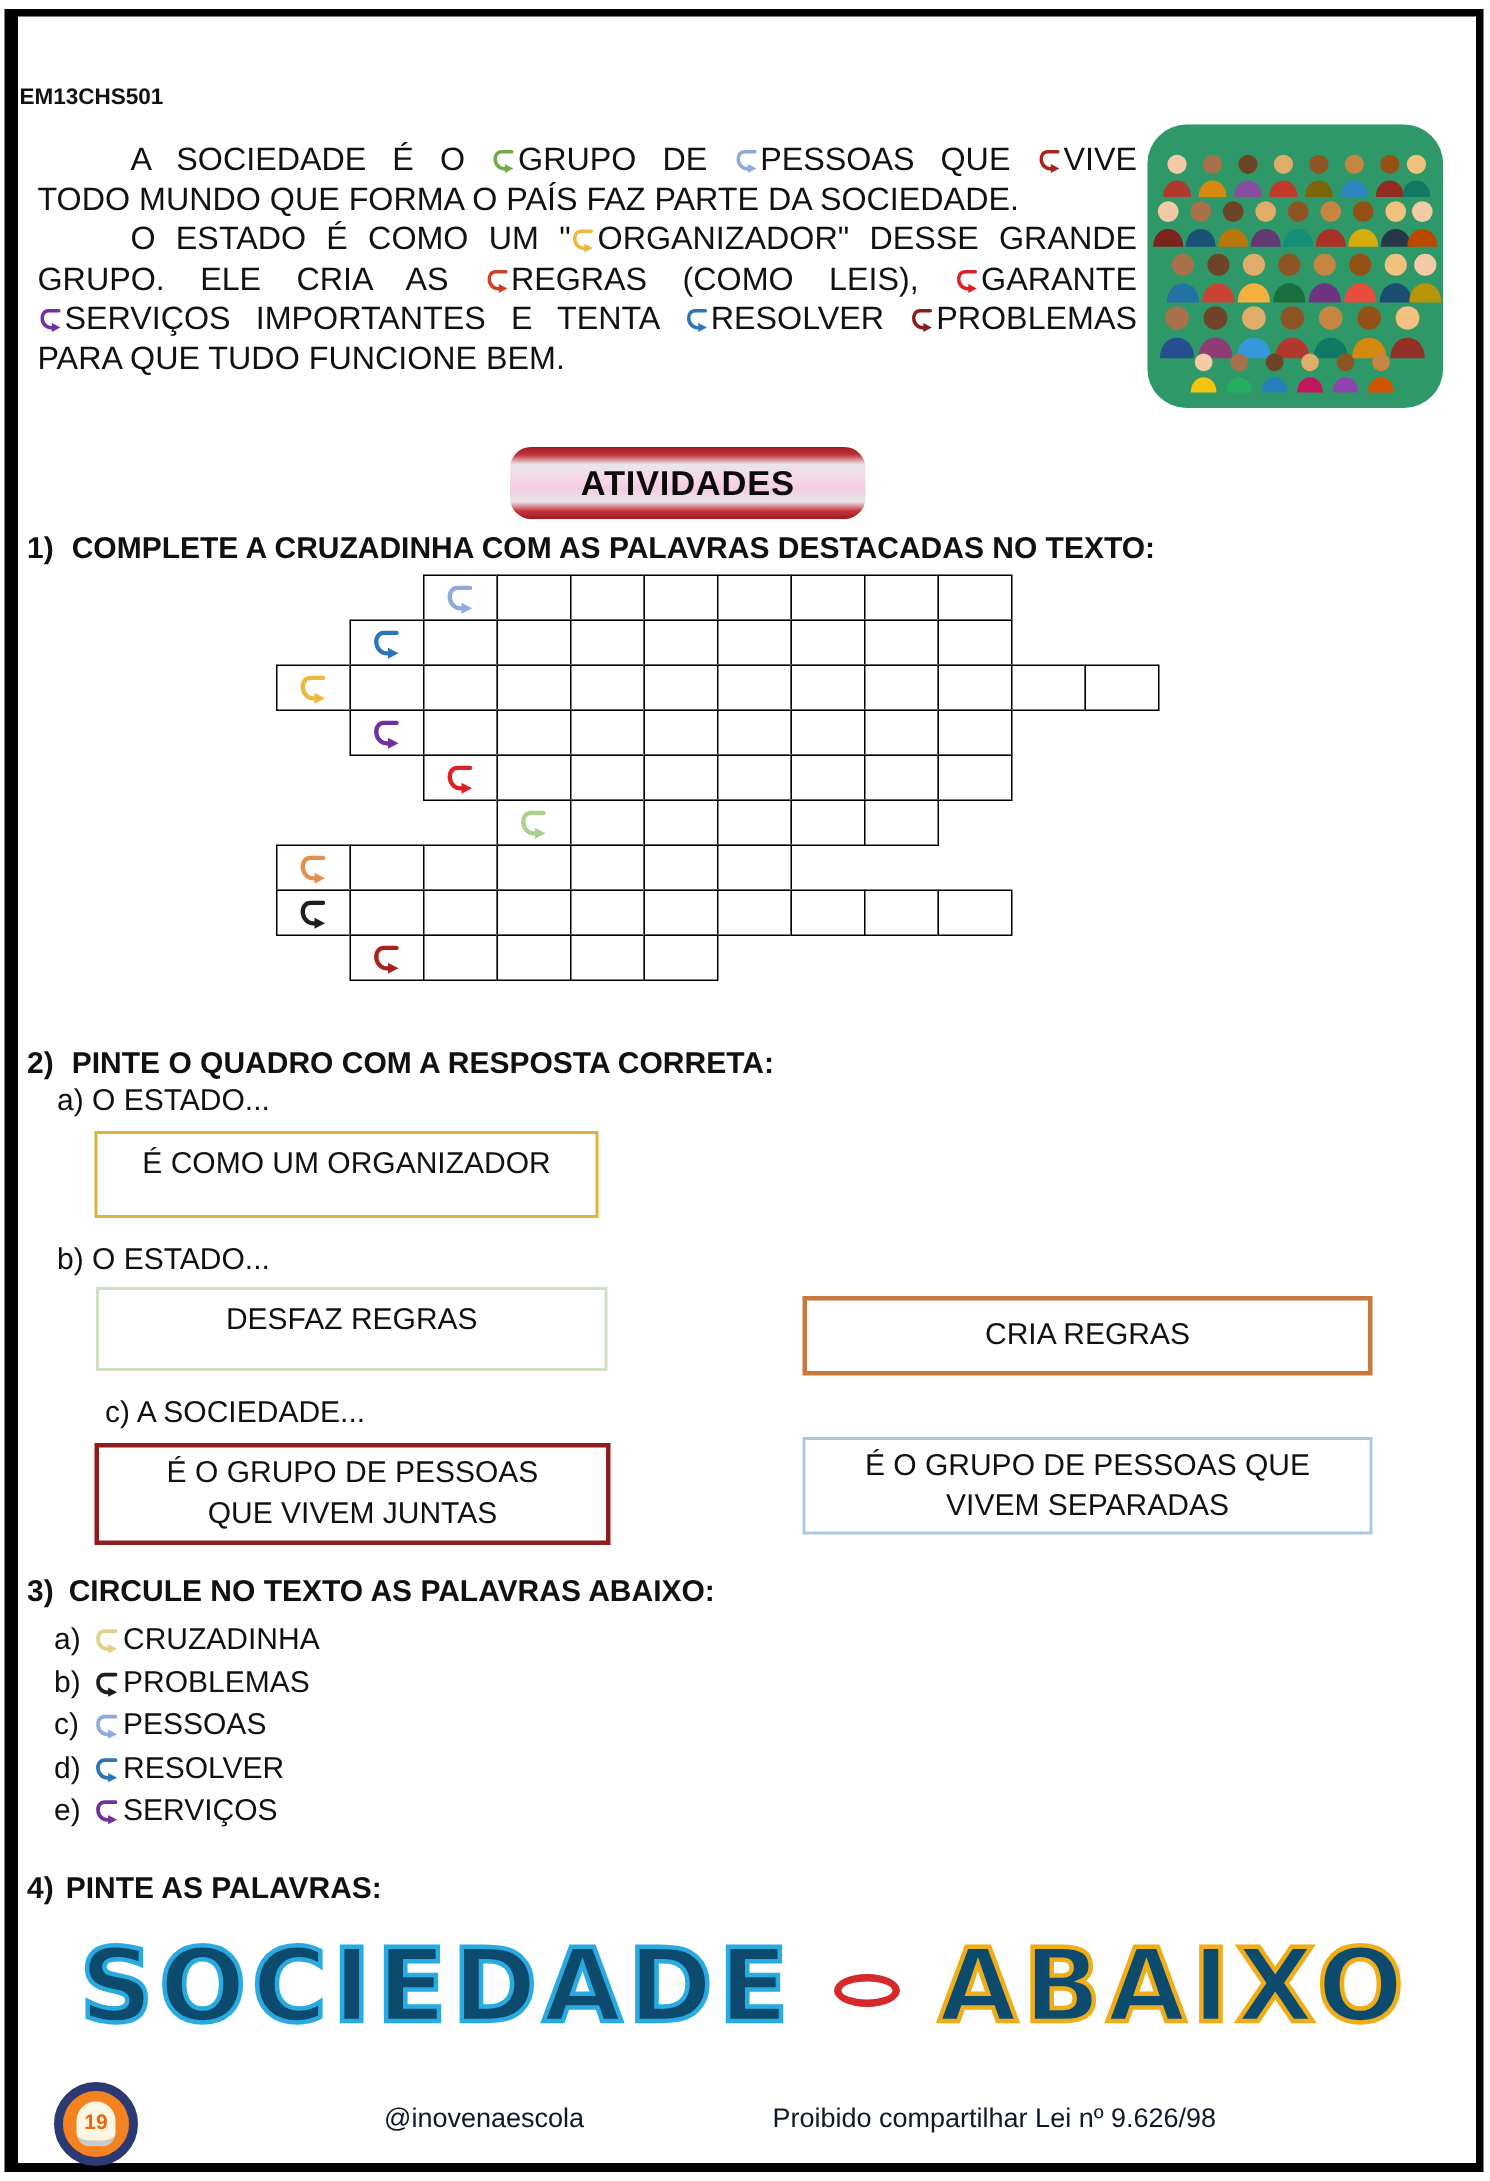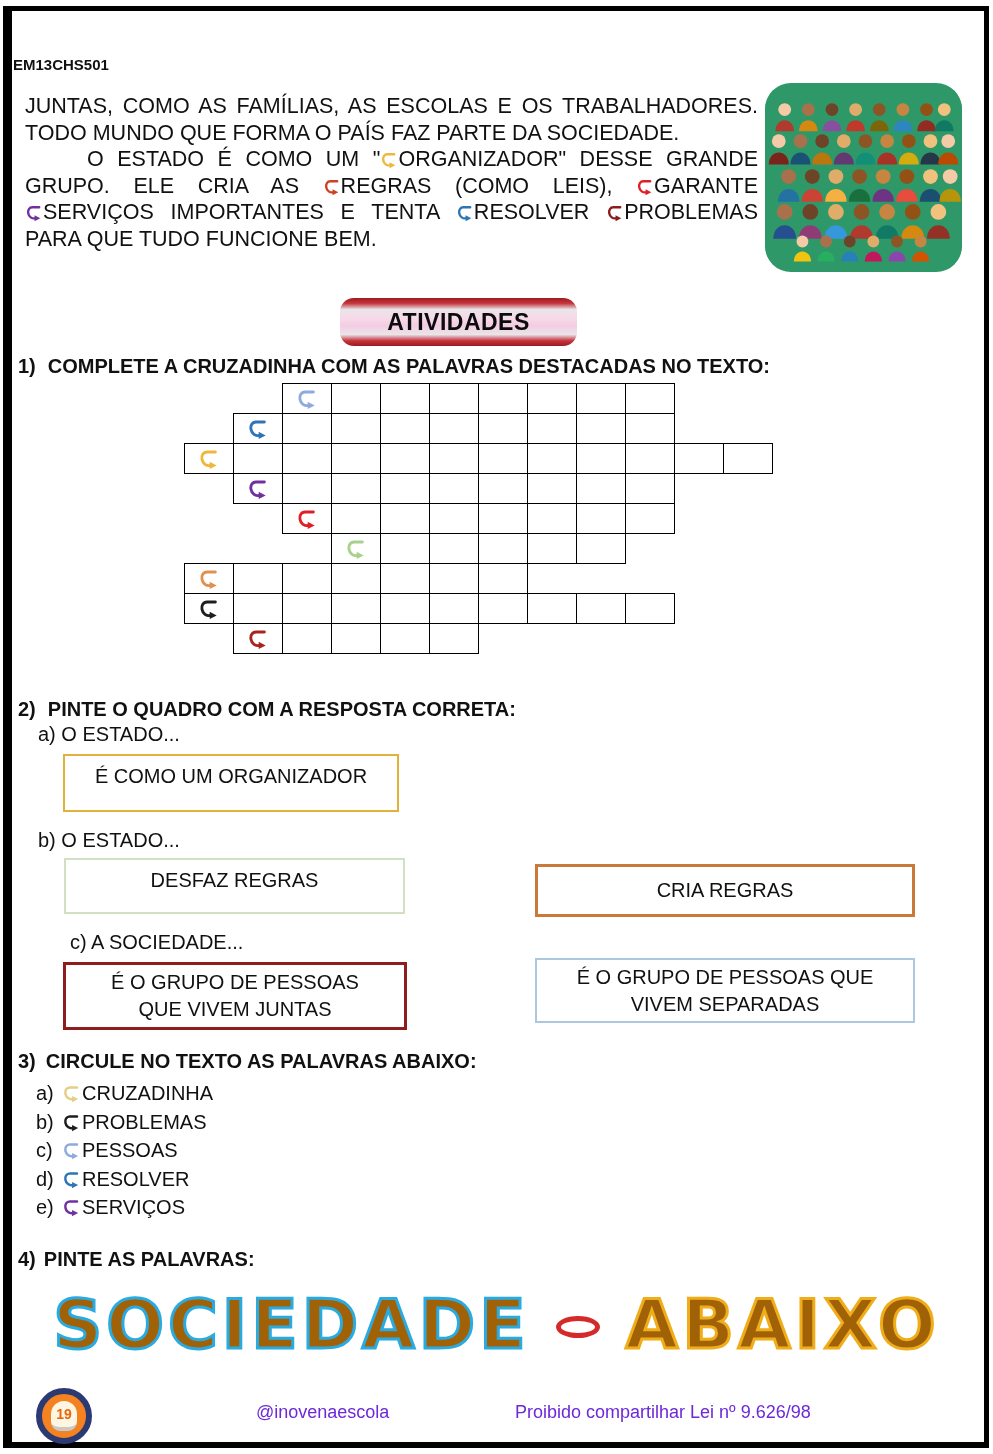--- a/index.html
+++ b/index.html
@@ -41,43 +41,52 @@
            white-space:pre-line;line-height:27px;}
   .ans-box.toptext{align-items:flex-start;padding-top:7px;}
   
   .q3-item{position:absolute;font-size:20px;display:flex;align-items:center;white-space:nowrap;}
   .q3-item .it-label{width:26px;display:inline-block;}
   .q3-item .sym{width:19px;height:19px;margin-right:1px;}
   
   #bubble-row{position:absolute;left:40px;top:1276px;width:913px;height:96px;
               display:flex;align-items:center;justify-content:center;}
   .bubble{font-family:"DejaVu Sans",sans-serif;font-weight:bold;font-size:68px;letter-spacing:4px;
-          color:#a16207;}
+          color:#0c4a6e;}
   #bubble-dash{width:44px;height:22px;border:5px solid #d42a2a;border-radius:50%;margin:6px 26px 0 26px;box-sizing:border-box;}
   
   #footer-logo{position:absolute;left:36px;top:1388px;width:56px;height:56px;border-radius:50%;
                background:#f58220;border:6px solid #2c3a74;box-sizing:border-box;
                display:flex;align-items:center;justify-content:center;}
   #footer-logo .bulb{width:26px;height:30px;background:#fdf6e3;border-radius:13px 13px 9px 9px;
                display:flex;align-items:center;justify-content:center;
                font-weight:bold;font-size:14px;color:#e8650d;border-bottom:4px solid #c9c9c9;box-sizing:border-box;}
-  .footer-text{position:absolute;top:1402px;font-size:18px;color:#6d28d9;}
+  .footer-text{position:absolute;top:1402px;font-size:18px;color:#0f172a;}
   #footer-handle{left:256px;}
   #footer-notice{left:515px;}
 </style>
 </head>
 <body>
 
 <div class="page">
   <div class="frame"></div>
 
   <div id="bncc-code">EM13CHS501</div>
 
   <div id="intro-text">
-      <div class="intro-line">JUNTAS, COMO AS FAMÍLIAS, AS ESCOLAS E OS TRABALHADORES.</div>
+      <div class="intro-line indent">A SOCIEDADE É O <svg class="sym" viewBox="0 0 20 20">
+          <path d="M15.8 3.6 H8.3 C4.6 3.6 3 6.9 3.6 10.3 C4.2 14.2 7.8 16.6 11.2 15.9" fill="none" stroke="#70ad47" stroke-width="2.6" stroke-linecap="round"></path>
+          <path d="M10.6 12.6 L17 15.9 L10.6 19.2 Z" fill="#70ad47"></path>
+        </svg>GRUPO DE <svg class="sym" viewBox="0 0 20 20">
+          <path d="M15.8 3.6 H8.3 C4.6 3.6 3 6.9 3.6 10.3 C4.2 14.2 7.8 16.6 11.2 15.9" fill="none" stroke="#8faadc" stroke-width="2.6" stroke-linecap="round"></path>
+          <path d="M10.6 12.6 L17 15.9 L10.6 19.2 Z" fill="#8faadc"></path>
+        </svg>PESSOAS QUE <svg class="sym" viewBox="0 0 20 20">
+          <path d="M15.8 3.6 H8.3 C4.6 3.6 3 6.9 3.6 10.3 C4.2 14.2 7.8 16.6 11.2 15.9" fill="none" stroke="#a8241d" stroke-width="2.6" stroke-linecap="round"></path>
+          <path d="M10.6 12.6 L17 15.9 L10.6 19.2 Z" fill="#a8241d"></path>
+        </svg>VIVE</div>
       <div class="intro-line left">TODO MUNDO QUE FORMA O PAÍS FAZ PARTE DA SOCIEDADE.</div>
       <div class="intro-line indent">O ESTADO É COMO UM "<svg class="sym" viewBox="0 0 20 20">
           <path d="M15.8 3.6 H8.3 C4.6 3.6 3 6.9 3.6 10.3 C4.2 14.2 7.8 16.6 11.2 15.9" fill="none" stroke="#eeb83c" stroke-width="2.6" stroke-linecap="round"></path>
           <path d="M10.6 12.6 L17 15.9 L10.6 19.2 Z" fill="#eeb83c"></path>
         </svg>ORGANIZADOR" DESSE GRANDE</div>
       <div class="intro-line">GRUPO. ELE CRIA AS <svg class="sym" viewBox="0 0 20 20">
           <path d="M15.8 3.6 H8.3 C4.6 3.6 3 6.9 3.6 10.3 C4.2 14.2 7.8 16.6 11.2 15.9" fill="none" stroke="#cc4125" stroke-width="2.6" stroke-linecap="round"></path>
           <path d="M10.6 12.6 L17 15.9 L10.6 19.2 Z" fill="#cc4125"></path>
         </svg>REGRAS (COMO LEIS), <svg class="sym" viewBox="0 0 20 20">
           <path d="M15.8 3.6 H8.3 C4.6 3.6 3 6.9 3.6 10.3 C4.2 14.2 7.8 16.6 11.2 15.9" fill="none" stroke="#df1f26" stroke-width="2.6" stroke-linecap="round"></path>

